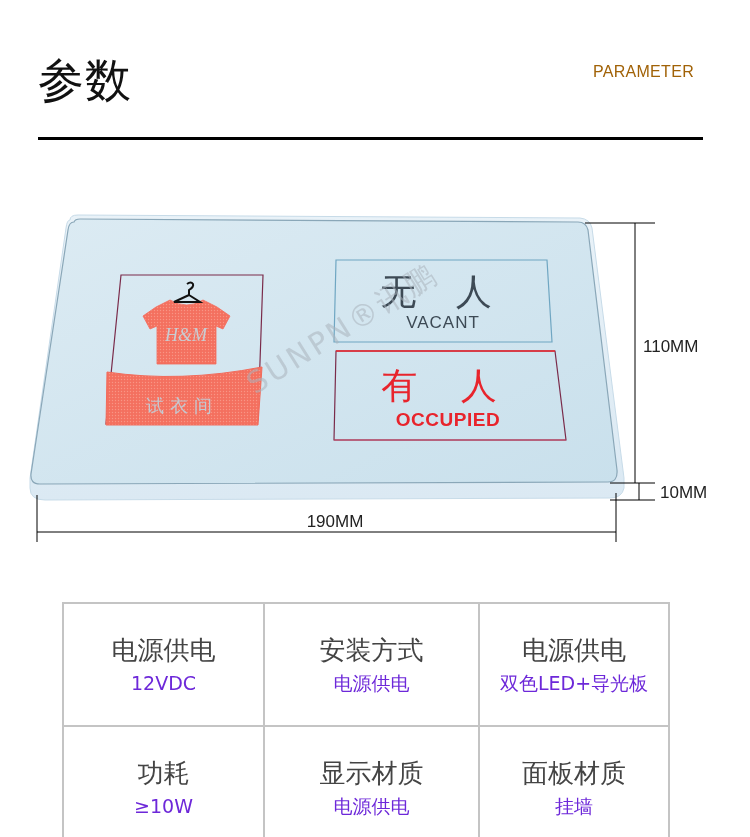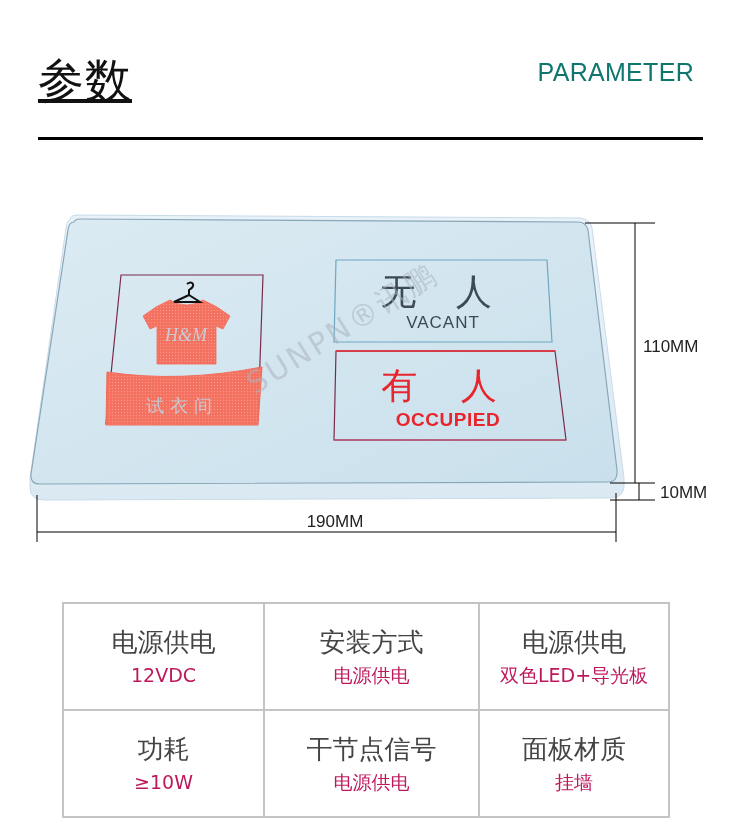--- a/index.html
+++ b/index.html
@@ -1,28 +1,28 @@
 <!DOCTYPE html>
 <html><head>
 <meta charset="utf-8">
 <style>
   html, body { margin: 0; padding: 0; background: #ffffff; }
   body { width: 750px; height: 837px; position: relative; overflow: hidden; font-family: "DejaVu Sans", "Liberation Sans", sans-serif; }
   .abs { position: absolute; }
-  .title-cn { left: 38px; top: 52px; font-size: 46px; line-height: 56px; color: #111; letter-spacing: 1px; text-decoration: underline; }
-  .title-en { right: 56px; top: 60px; font-size: 25px; line-height: 24px; color: #0f766e; font-family: "Liberation Sans", sans-serif; letter-spacing: 0.3px; }
+  .title-cn { left: 38px; top: 52px; font-size: 46px; line-height: 56px; color: #111; letter-spacing: 1px; }
+  .title-en { right: 56px; top: 60px; font-size: 16px; line-height: 24px; color: #a16207; font-family: "Liberation Sans", sans-serif; letter-spacing: 0.3px; }
   .title-rule { left: 38px; top: 137px; width: 665px; height: 3px; background: #000; }
 
   .product { left: 0; top: 190px; width: 750px; height: 370px; }
   .dim-label { font-family: "Liberation Sans", sans-serif; font-size: 17px; color: #222; }
 
   table.spec { position: absolute; left: 62px; top: 602px; width: 606px; height: 198px; border-collapse: collapse; table-layout: fixed; }
-  table.spec td { border: 2px solid #c4c4c4; text-align: center; vertical-align: middle; padding: 4px; height: 97px; }
+  table.spec td { border: 2px solid #c4c4c4; text-align: center; vertical-align: middle; padding: 12px; height: 97px; }
   .cell-title { font-size: 26px; color: #444; line-height: 34px; display: block; }
-  .cell-value { font-size: 19px; color: #be185d; line-height: 28px; display: block; margin-top: 2px; }
+  .cell-value { font-size: 19px; color: #6d28d9; line-height: 28px; display: block; margin-top: 2px; }
 </style>
 </head>
 <body>
 
 <div class="abs title-cn">参数</div>
 <div class="abs title-en">PARAMETER</div>
 <div class="abs title-rule"></div>
 
 <svg class="abs product" viewBox="0 190 750 370" width="750" height="370" xmlns="http://www.w3.org/2000/svg">
   <defs>
@@ -115,21 +115,21 @@
       <span class="cell-title">电源供电</span>
       <span class="cell-value">双色LED+导光板</span>
     </td>
   </tr>
   <tr>
     <td>
       <span class="cell-title">功耗</span>
       <span class="cell-value">≥10W</span>
     </td>
     <td>
-      <span class="cell-title">干节点信号</span>
+      <span class="cell-title">显示材质</span>
       <span class="cell-value">电源供电</span>
     </td>
     <td>
       <span class="cell-title">面板材质</span>
       <span class="cell-value">挂墙</span>
     </td>
   </tr>
 </tbody>
   </table>
 

